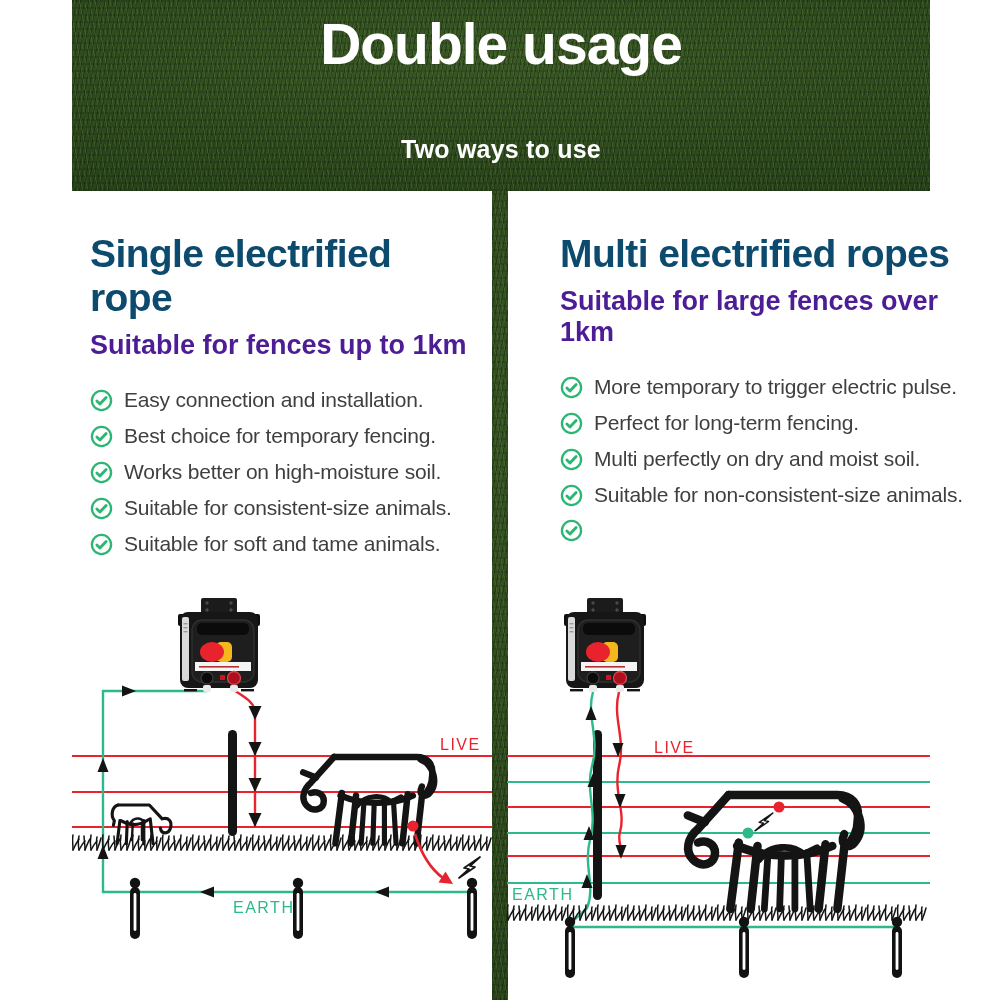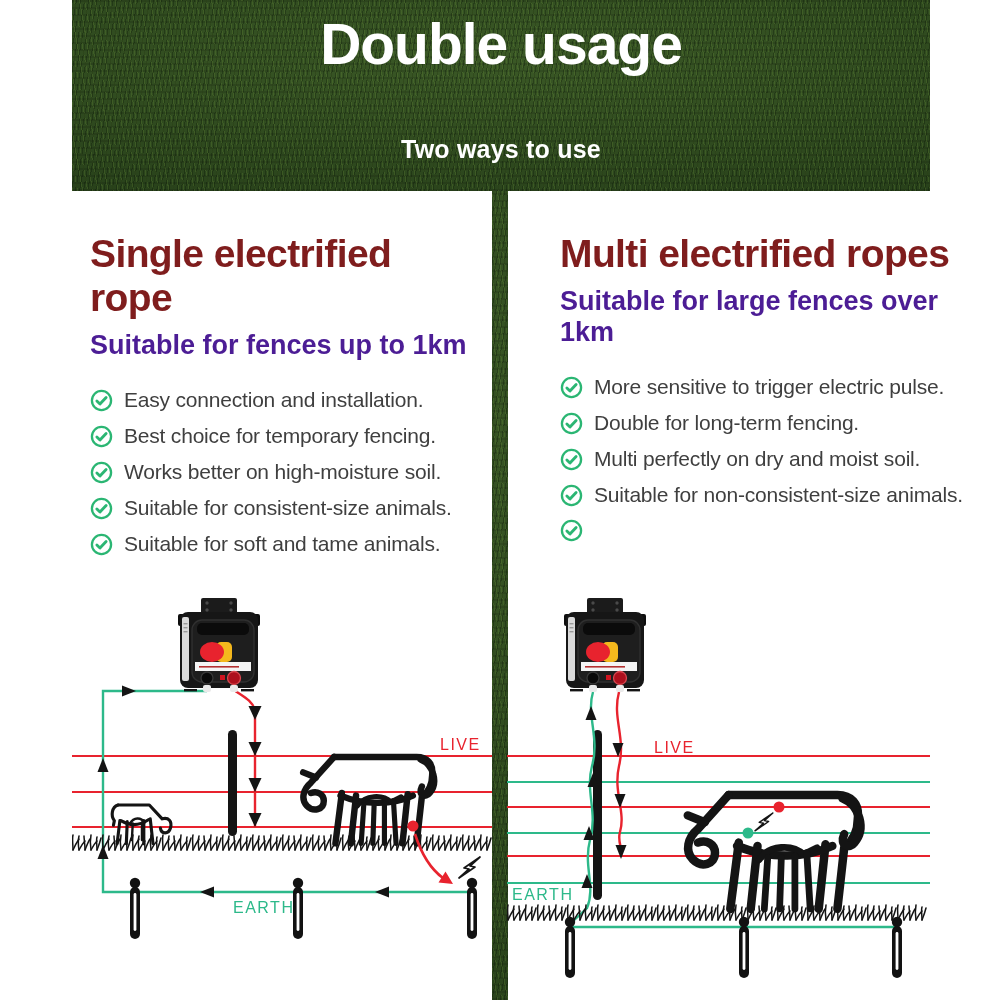--- a/index.html
+++ b/index.html
@@ -17,21 +17,21 @@
   }
   .banner{position:absolute;left:72px;top:0;width:858px;height:191px;
           display:flex;flex-direction:column;align-items:center;justify-content:center;
           text-align:center;color:#fff;}
   .banner h1{margin:0;font-size:57px;font-weight:800;letter-spacing:-1px;}
   .banner p{margin:10px 0 16px;font-size:25px;font-weight:600;letter-spacing:.2px;}
   .divider{position:absolute;left:492px;top:191px;width:16px;height:809px;}
   .col{position:absolute;top:232px;color:#1b1b1b;}
   .col-left{left:90px;width:385px;}
   .col-right{left:560px;width:405px;}
-  .col h2{margin:0;font-size:39px;font-weight:800;letter-spacing:-0.6px;color:#7f1d1d;}
+  .col h2{margin:0;font-size:39px;font-weight:800;letter-spacing:-0.6px;color:#0c4a6e;}
   .col h3{margin:10px 0 0;font-size:27px;font-weight:600;color:#4c1d95;}
   .col ul{list-style:none;margin:27px 0 0;padding:0;}
   .col li{display:flex;align-items:center;gap:11px;margin-bottom:12px;
           font-size:21px;color:#3f3f3f;letter-spacing:-0.2px;}
   .check{flex:0 0 auto;display:inline-flex;width:23px;height:23px;}
   .diag{position:absolute;}
   .diag-left{left:72px;top:580px;width:420px;height:420px;}
   .diag-right{left:507px;top:580px;width:423px;height:420px;}
   .redline{stroke:#e8232e;stroke-width:2;}
   .greenline{stroke:#2db98a;stroke-width:2;fill:none;}
@@ -202,30 +202,30 @@
     <h2>Multi electrified ropes</h2>
     <h3>Suitable for large fences over 1km</h3>
     <ul>
       <li>
         <span class="check">
             <svg viewBox="0 0 24 24" width="23" height="23">
               <circle cx="12" cy="12" r="10" fill="none" stroke="#2bb673" stroke-width="2.4"></circle>
               <path d="M7.2,12.6 L10.4,15.6 L16.8,8.8" fill="none" stroke="#2bb673" stroke-width="3" stroke-linecap="round" stroke-linejoin="round"></path>
             </svg>
           </span>
-        <span>More sensitive to trigger electric pulse.</span>
-      </li>
-      <li>
-        <span class="check">
-            <svg viewBox="0 0 24 24" width="23" height="23">
-              <circle cx="12" cy="12" r="10" fill="none" stroke="#2bb673" stroke-width="2.4"></circle>
-              <path d="M7.2,12.6 L10.4,15.6 L16.8,8.8" fill="none" stroke="#2bb673" stroke-width="3" stroke-linecap="round" stroke-linejoin="round"></path>
-            </svg>
-          </span>
-        <span>Double for long-term fencing.</span>
+        <span>More temporary to trigger electric pulse.</span>
+      </li>
+      <li>
+        <span class="check">
+            <svg viewBox="0 0 24 24" width="23" height="23">
+              <circle cx="12" cy="12" r="10" fill="none" stroke="#2bb673" stroke-width="2.4"></circle>
+              <path d="M7.2,12.6 L10.4,15.6 L16.8,8.8" fill="none" stroke="#2bb673" stroke-width="3" stroke-linecap="round" stroke-linejoin="round"></path>
+            </svg>
+          </span>
+        <span>Perfect for long-term fencing.</span>
       </li>
       <li>
         <span class="check">
             <svg viewBox="0 0 24 24" width="23" height="23">
               <circle cx="12" cy="12" r="10" fill="none" stroke="#2bb673" stroke-width="2.4"></circle>
               <path d="M7.2,12.6 L10.4,15.6 L16.8,8.8" fill="none" stroke="#2bb673" stroke-width="3" stroke-linecap="round" stroke-linejoin="round"></path>
             </svg>
           </span>
         <span>Multi perfectly on dry and moist soil.</span>
       </li>

